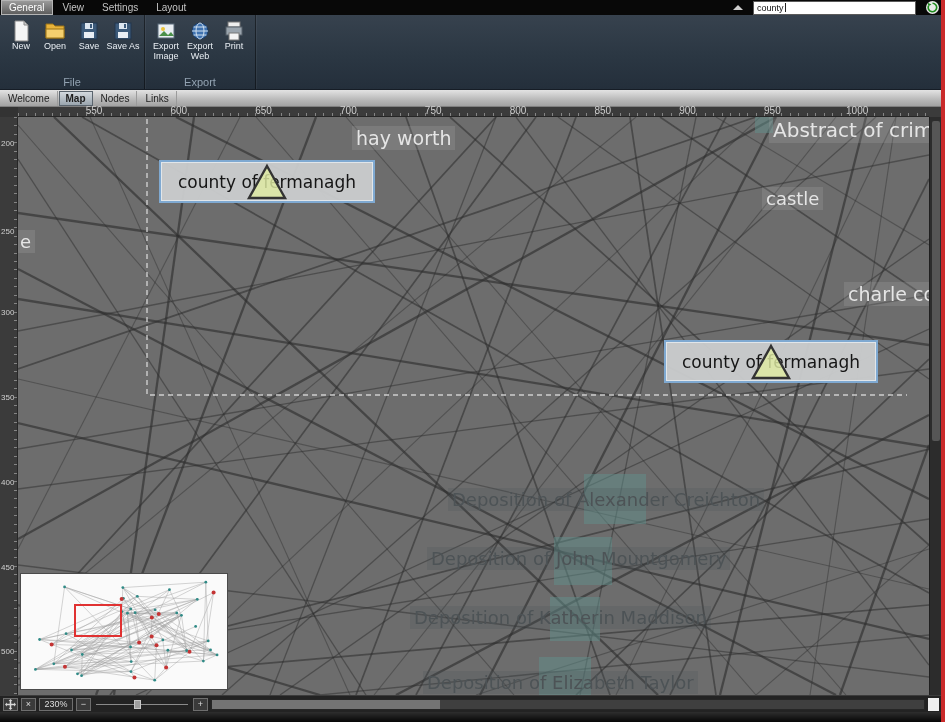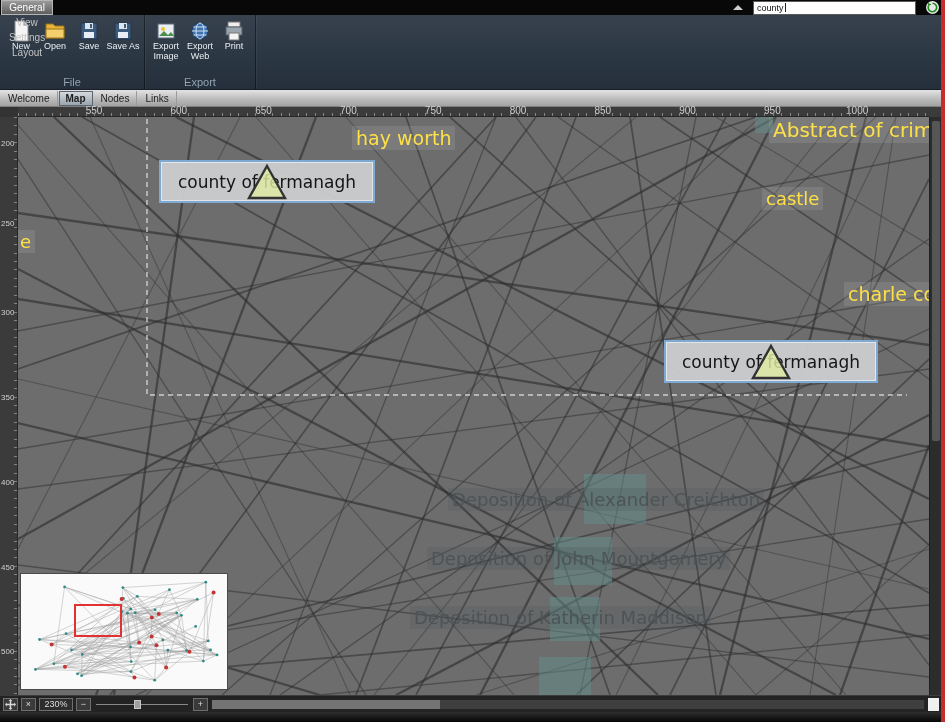--- a/index.html
+++ b/index.html
@@ -1,21 +1,21 @@
 <!DOCTYPE html>
 <html><head>
 <meta charset="utf-8">
 <style>
   html,body{margin:0;padding:0;background:#000;}
   .app{position:relative;width:945px;height:722px;overflow:hidden;background:#202020;
        font-family:"Liberation Sans",sans-serif;cursor:default;}
 
   
   .menubar{position:absolute;left:0;top:0;width:945px;height:15px;background:#080808;display:flex;align-items:center;z-index:30;}
-  .menu-tabs{display:flex;height:15px;align-items:center;flex-direction:column;}
+  .menu-tabs{display:flex;height:15px;align-items:center;}
   .menu-tab{font-size:10px;color:#c4c4c4;padding:0 9px;line-height:15px;}
   .menu-tab.active{background:linear-gradient(#9a9a9a,#5e5e5e);color:#fff;outline:1px solid #b5b5b5;
        line-height:13px;height:13px;margin:1px 2px;padding:0 7px;}
   .menubar-right{margin-left:auto;display:flex;align-items:center;gap:10px;padding-right:6px;}
   .up-tri{display:block;width:0;height:0;border-left:5px solid transparent;border-right:5px solid transparent;border-bottom:5px solid #cfcfcf;}
   .search-box{position:relative;width:158px;height:12px;background:#fff;border:1px solid #5a5a5a;display:flex;align-items:center;padding-left:3px;box-sizing:content-box;}
   .search-text{font-size:9px;color:#111;line-height:12px;}
   .caret{width:1px;height:9px;background:#222;margin-left:1px;}
   .refresh{width:13px;height:13px;border-radius:50%;background:#e9e9e9;display:flex;align-items:center;justify-content:center;}
 
@@ -45,21 +45,21 @@
        background:repeating-linear-gradient(90deg,#858585 0 1px,transparent 1px 8.48px);}
   .hlabel{position:absolute;top:0;transform:translateX(-50%);font-size:10px;color:#cfcfcf;line-height:8px;}
   .vruler{position:absolute;left:0;top:10px;width:18px;height:578px;background:#3b3b3b;border-right:1px solid #262626;box-sizing:border-box;}
   .vruler::after{content:"";position:absolute;top:0;bottom:0;right:0;width:3px;
        background:repeating-linear-gradient(180deg,#858585 0 1px,transparent 1px 8.47px);}
   .vlabel{position:absolute;left:1px;font-size:8px;color:#cfcfcf;line-height:8px;}
 
   .canvas{position:absolute;left:18px;top:10px;width:911px;height:578px;background:#6d6d6d;overflow:hidden;}
   .canvas svg.edges{position:absolute;left:0;top:0;}
   .glabel{position:absolute;white-space:nowrap;font-family:"DejaVu Sans","Liberation Sans",sans-serif;padding:1px 4px;}
-  .glabel.light{color:#fde047;background:rgba(186,186,186,.18);}
+  .glabel.light{color:#e5e5e5;background:rgba(186,186,186,.18);}
   .glabel.dark{color:#4d5356;background:rgba(74,84,88,.22);}
   .node-rect{position:absolute;background:rgba(98,143,140,.5);}
   .sel-node{position:absolute;background:rgba(203,205,207,.95);border:2px solid #7fa9d1;
        box-shadow:inset 0 0 0 1px rgba(240,246,252,.65);display:flex;align-items:center;justify-content:center;
        font-family:"DejaVu Sans","Liberation Sans",sans-serif;font-size:17px;color:#151515;box-sizing:border-box;}
   .sel-node svg{position:absolute;left:50%;top:50%;transform:translate(-50%,-50%);z-index:2;}
   .sel-label{position:relative;z-index:1;}
 
   .minimap{position:absolute;left:2px;top:456px;width:208px;height:117px;background:#fafafa;border:1px solid #4a4a4a;box-sizing:border-box;z-index:10;}
   .mini-viewport{position:absolute;border:2px solid #e03232;box-sizing:border-box;}
@@ -196,21 +196,21 @@
         <span class="hlabel" style="left: 330.4px;">700</span>
         <span class="hlabel" style="left: 415.2px;">750</span>
         <span class="hlabel" style="left: 500px;">800</span>
         <span class="hlabel" style="left: 584.8px;">850</span>
         <span class="hlabel" style="left: 669.6px;">900</span>
         <span class="hlabel" style="left: 754.4px;">950</span>
         <span class="hlabel" style="left: 839.2px;">1000</span>
       </div>
     <div class="vruler">
         <span class="vlabel" style="top: 23px;">200</span>
-        <span class="vlabel" style="top: 103px;">250</span>
+        <span class="vlabel" style="top: 111px;">250</span>
         <span class="vlabel" style="top: 192.4px;">300</span>
         <span class="vlabel" style="top: 277.1px;">350</span>
         <span class="vlabel" style="top: 361.8px;">400</span>
         <span class="vlabel" style="top: 446.5px;">450</span>
         <span class="vlabel" style="top: 531.2px;">500</span>
       </div>
     <div class="canvas">
         <svg class="edges" width="911" height="578">
           <line x1="0" y1="214" x2="911" y2="38" stroke="#2d2d2d" stroke-width="1.3" stroke-opacity="0.5"></line>
           <line x1="0" y1="96" x2="911" y2="228" stroke="#2d2d2d" stroke-width="2.3" stroke-opacity="0.62"></line>
@@ -276,20 +276,21 @@
         <div class="node-rect" style="left: 532px; top: 480px; width: 50px; height: 44px;"></div>
         <div class="node-rect" style="left: 521px; top: 540px; width: 52px; height: 38px;"></div>
         <div class="glabel light" style="left: 334px; top: 9px; font-size: 19px;">hay worth</div>
         <div class="glabel light" style="left: 744px; top: 70px; font-size: 18px;">castle</div>
         <div class="glabel light" style="left: 751px; top: 0px; font-size: 20px;">Abstract of crim</div>
         <div class="glabel light" style="left: 826px; top: 165px; font-size: 19px;">charle co</div>
         <div class="glabel light" style="left: -2px; top: 113px; font-size: 18px;">e</div>
         <div class="glabel dark" style="left: 430px; top: 371px; font-size: 18px;">Deposition of Alexander Creichton</div>
         <div class="glabel dark" style="left: 409px; top: 430px; font-size: 18px;">Deposition of John Mountgomery</div>
         <div class="glabel dark" style="left: 392px; top: 489px; font-size: 18px;">Deposition of Katherin Maddison</div>
+        <div class="glabel dark" style="left: 405px; top: 554px; font-size: 18px;">Deposition of Elizabeth Taylor</div>
         <div class="sel-node" style="left: 141px; top: 43px; width: 216px; height: 43px;">
           <span class="sel-label">county of fermanagh</span>
           <svg width="42" height="38">
             <polygon points="21,3 39,35 3,35" fill="#dfeca2" fill-opacity="0.82" stroke="#333" stroke-width="2.4"></polygon>
           </svg>
         </div>
         <div class="sel-node" style="left: 646px; top: 223px; width: 214px; height: 43px;">
           <span class="sel-label">county of fermanagh</span>
           <svg width="42" height="38">
             <polygon points="21,3 39,35 3,35" fill="#dfeca2" fill-opacity="0.82" stroke="#333" stroke-width="2.4"></polygon>

